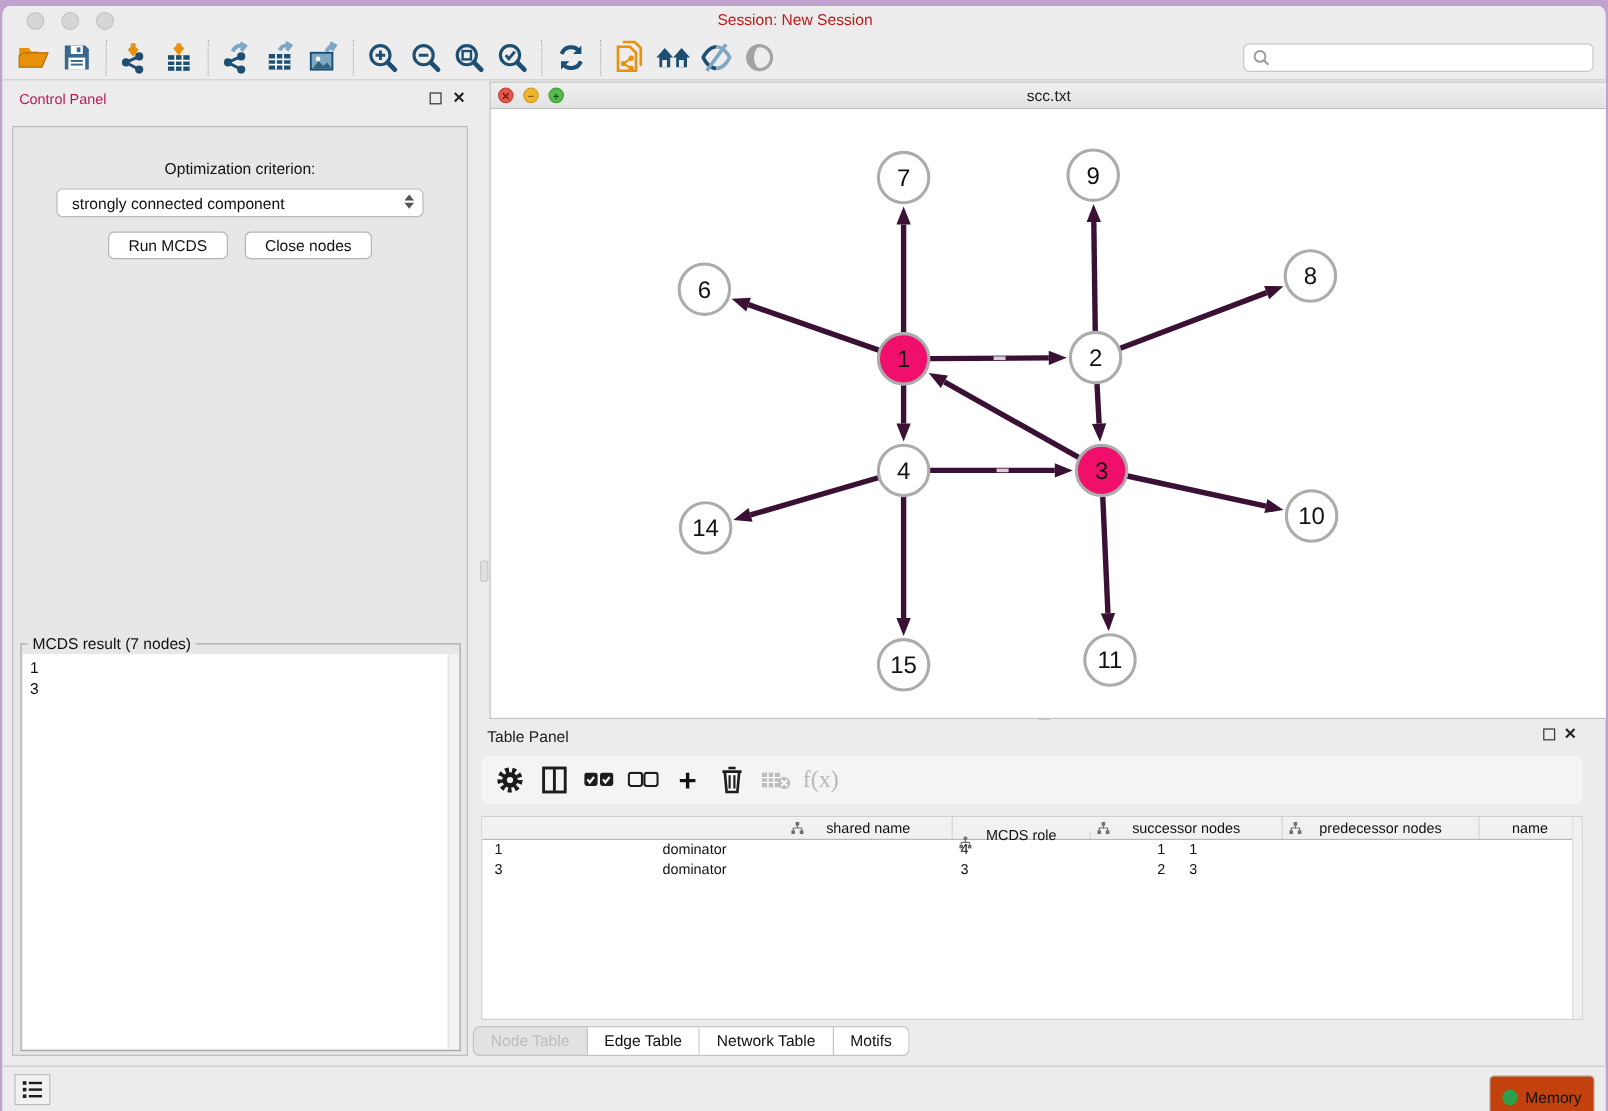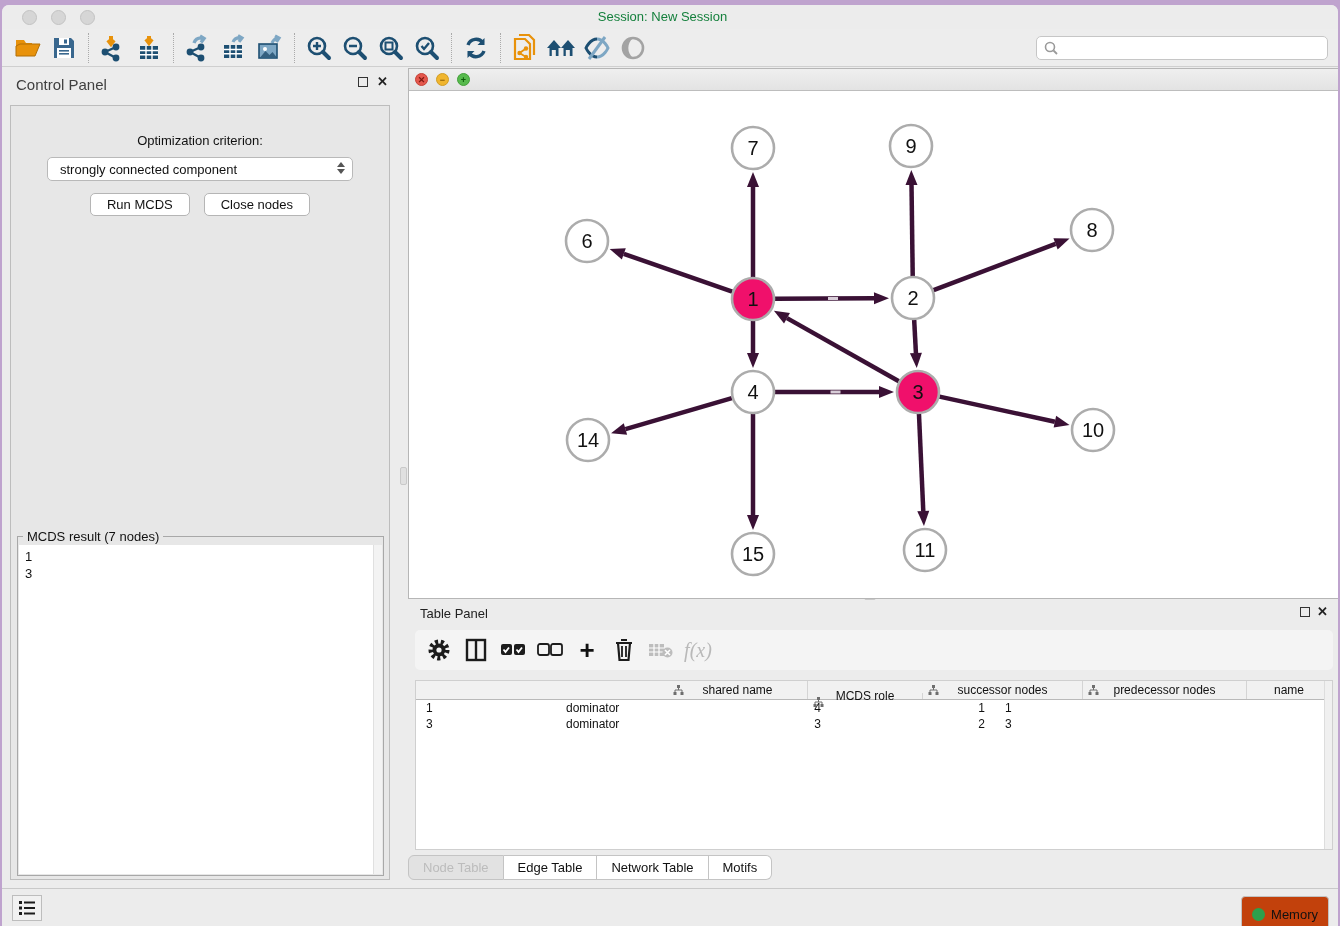--- a/index.html
+++ b/index.html
@@ -7,36 +7,36 @@
   body { background:#bfa3ce; font-family:"Liberation Sans", sans-serif; position:relative; }
 
   .window { position:absolute; left:2px; right:2px; top:5px; bottom:0;
             background:#ececec; border-radius:7px 7px 0 0; overflow:hidden; }
 
   
   .titlebar { position:relative; height:24px; background:#ececec; }
   .traffic { position:absolute; top:5px; left:20px; display:flex; gap:14px; }
   .traffic span { width:15px; height:15px; border-radius:50%; background:#d6d6d6; border:1px solid #c2c2c2; display:block; }
   .win-title { position:absolute; left:0; right:15px; top:4px; text-align:center;
-               font-size:13px; color:#15803d; }
+               font-size:13px; color:#b91c1c; }
 
   
   .toolbar { position:relative; height:38px; background:#ededed; border-bottom:1px solid #cfcfcf;
              display:flex; align-items:center; padding-left:8px; }
   .tbtn { width:36px; height:32px; display:flex; align-items:center; justify-content:center; }
   .tsep { width:1px; height:30px; margin:0 6px; border-left:1px dotted #aaa; }
   .search-wrap { position:absolute; right:10px; top:7px; width:292px; height:24px;
                  background:#fff; border:1px solid #c6c6c6; border-radius:5px;
                  display:flex; align-items:center; padding-left:6px; }
   .search-wrap input { border:none; outline:none; flex:1; font-size:12px; background:transparent; height:100%; }
 
   
   .control-panel { position:absolute; left:0; top:63px; width:396px; bottom:38px; background:#ececec; }
   .cp-header { position:relative; height:30px; }
-  .cp-title { position:absolute; left:14px; top:8px; font-size:15px; color:#404040; }
+  .cp-title { position:absolute; left:14px; top:8px; font-size:12px; color:#be185d; }
   .panel-float { position:absolute; top:9px; width:10px; height:10px; border:1.5px solid #333; }
   .panel-close { position:absolute; top:6px; font-size:13px; font-weight:bold; color:#222; }
   .cp-header .panel-float { right:30px; }
   .cp-header .panel-close { right:10px; }
 
   .tabs-row { display:flex; justify-content:center; position:relative; z-index:2; }
   .tab { font-size:13px; padding:4px 14px; background:#fff; border:1px solid #c4c4c4; border-left:none; color:#111; }
   .tab:first-child { border-left:1px solid #c4c4c4; border-radius:6px 0 0 6px; }
   .tab:last-child { border-radius:0 6px 6px 0; }
   .tab.active { background:#e2e2e2; color:#bcbcbc; }
@@ -76,30 +76,30 @@
   .lights span { width:13px; height:13px; border-radius:50%; font-size:9px; font-weight:bold;
                  display:flex; align-items:center; justify-content:center; }
   .light-close { background:#e4574c; border:1px solid #c64137; color:#7e1710; }
   .light-min   { background:#f0b52e; border:1px solid #d19d24; color:#8a5d05; }
   .light-zoom  { background:#57ba4d; border:1px solid #43a03a; color:#0d5c0a; }
   .net-title { position:absolute; left:0; right:0; top:3px; text-align:center; font-size:13px; color:#222; }
   .net-canvas { position:absolute; left:0; right:0; top:22px; bottom:0; background:#fff; }
   .net-canvas svg { position:absolute; inset:0; }
 
   
-  .table-panel { position:absolute; left:406px; top:595px; width:932px; bottom:38px; background:#ececec; }
+  .table-panel { position:absolute; left:392px; top:595px; width:932px; bottom:38px; background:#ececec; }
   .tp-header { position:relative; height:26px; }
   .tp-title { position:absolute; left:12px; top:6px; font-size:13px; color:#222; }
   .tp-header .panel-float { right:30px; top:7px; }
   .tp-header .panel-close { right:12px; top:4px; }
   .tp-toolbar { position:absolute; left:7px; right:7px; top:30px; height:40px; background:#f4f4f4;
                 border-radius:5px; display:flex; align-items:center; padding-left:10px; gap:9px; }
   .tp-tool { width:28px; height:28px; display:flex; align-items:center; justify-content:center; }
   .plus-glyph { font-size:26px; font-weight:bold; color:#111; line-height:22px; }
-  .fx-glyph { font-family:"Liberation Serif", serif; font-style:italic; font-size:20px; color:#b9b9b9;text-align:center; }
+  .fx-glyph { font-family:"Liberation Serif", serif; font-size:20px; color:#b9b9b9;text-align:center; }
 
   .tp-table { position:absolute; left:7px; right:7px; top:80px; height:170px; background:#fff;
               border:1px solid #cfcfcf; }
   .tp-thead { display:flex; height:19px; background:#f1f1f1; border-bottom:1px solid #b9b9b9;justify-content:flex-end; }
   .th { display:flex; align-items:center; justify-content:center; gap:6px; font-size:12px; color:#111;
         border-right:1px solid #d4d4d4; position:relative; }
   .th .hier { position:absolute; left:5px; top:4px; }
   .tp-row { display:flex; height:16px; }
   .td { font-size:12px; color:#111; padding:1px 10px 0 10px; overflow:hidden; }
   .tp-scroll { position:absolute; right:0; top:0; bottom:0; width:8px; background:#f0f0f0; border-left:1px solid #ddd; }
@@ -302,20 +302,21 @@
   <div class="grip-v"></div>
   <div class="grip-h"></div>
 
   <div class="net-window">
     <div class="net-titlebar">
       <div class="lights">
         <span class="light-close">✕</span>
         <span class="light-min">−</span>
         <span class="light-zoom">+</span>
       </div>
+      <div class="net-title">scc.txt</div>
     </div>
     <div class="net-canvas">
       <svg id="graph-svg" width="930" height="508" viewBox="0 0 930 508">
           <g>
             <line x1="323.23121807335133" y1="200.7434376400866" x2="214.81738614269537" y2="162.86390600166465" stroke="#3a1135" stroke-width="4.5"></line>
             <polygon points="200.65685301088945,157.91624984717825 216.79644860448994,157.19969274894228 212.8383236809008,168.528119254387" fill="#3a1135"></polygon>
           </g>
           <g>
             <line x1="344" y1="186" x2="344" y2="96" stroke="#3a1135" stroke-width="4.5"></line>
             <polygon points="344,81 350,96 338,96" fill="#3a1135"></polygon>

